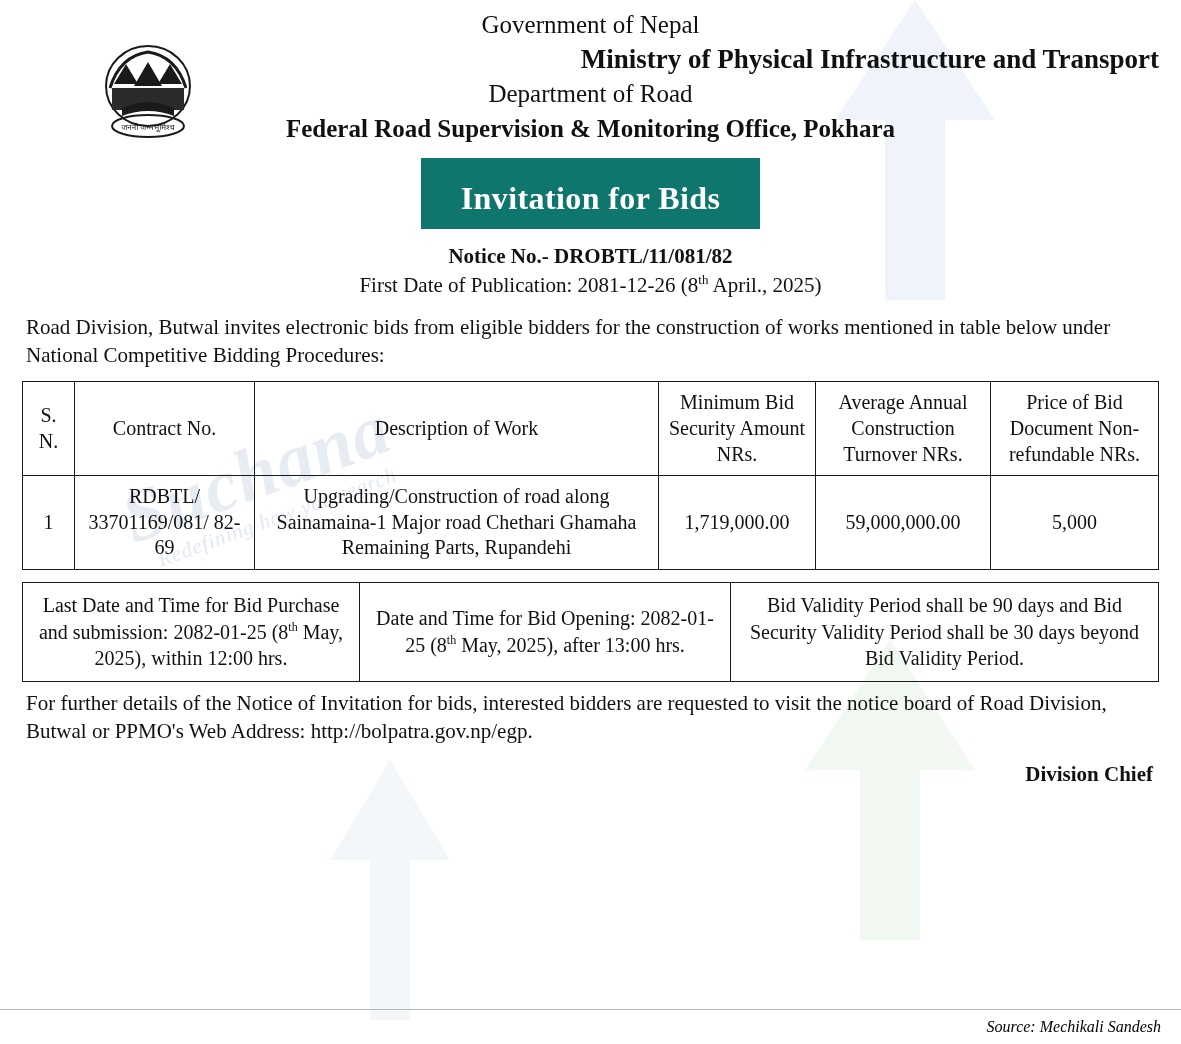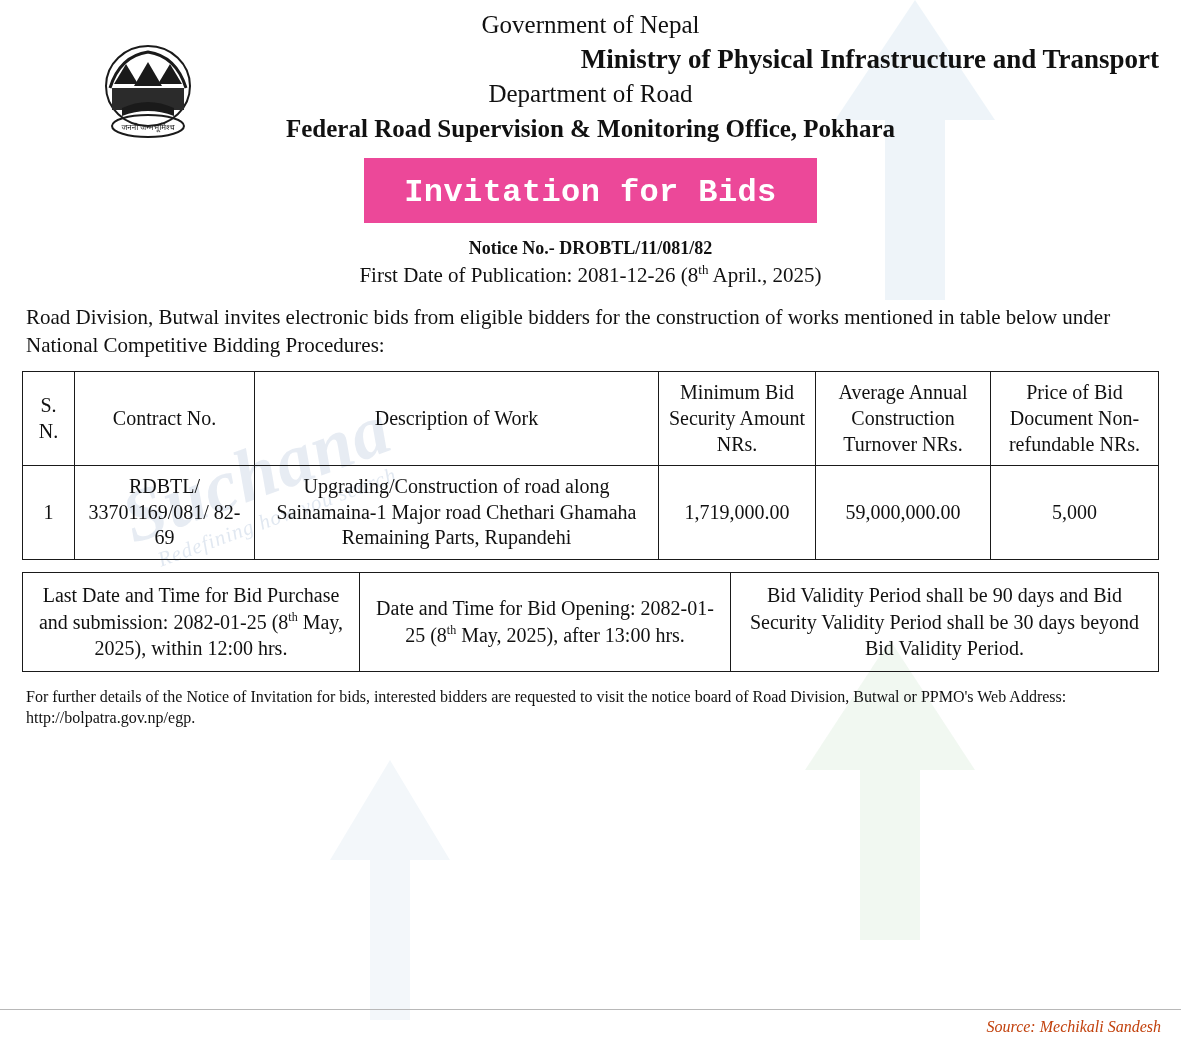--- a/index.html
+++ b/index.html
@@ -96,32 +96,31 @@
     margin-top: 14px;
     letter-spacing: 0.3px;
   }
 
   .ifb-wrap {
     display: flex;
     justify-content: center;
     margin-top: 14px;
   }
   .ifb {
-    background: #ec4899;
+    background: #0f766e;
     color: #ffffff;
     font-size: 32px;
     font-weight: bold;
-    padding: 16px 40px 12px 40px;
+    padding: 22px 40px 12px 40px;
     letter-spacing: 0.4px;
-    font-family: Liberation Mono, monospace;
   }
 
   .notice-no {
     text-align: center;
-    font-size: 18px;
+    font-size: 21px;
     font-weight: bold;
     margin-top: 15px;
   }
   .pub-date {
     text-align: center;
     font-size: 21px;
     font-weight: normal;
     margin-top: 3px;
   }
   .pub-date sup { font-size: 13px; }
@@ -176,43 +175,43 @@
     font-size: 20px;
     line-height: 1.34;
     padding: 9px 10px;
   }
   table.dates td sup { font-size: 12px; }
   col.d1 { width: 337px; }
   col.d2 { width: 371px; }
   col.d3 { width: 428px; }
 
   .footnote {
-    font-size: 16px;
+    font-size: 21px;
     line-height: 1.32;
-    margin-top: 14px;
+    margin-top: 8px;
     padding: 0 4px;
     position: relative;
     z-index: 2;
   }
   .signature {
     text-align: right;
     font-size: 21px;
     font-weight: bold;
     margin-top: 16px;
     padding-right: 6px;
     position: relative;
     z-index: 2;
   }
   .source {
     position: absolute;
     right: 20px;
     bottom: 8px;
     font-size: 16px;
     font-style: italic;
-    color: #c2410c;
+    color: #000000;
     margin-top: 33px;
   }
   .source-rule {
     position: absolute;
     left: 0;
     right: 0;
     bottom: 34px;
     height: 1px;
     background: #b8b8b8;
   }
@@ -320,16 +319,17 @@
         <td>
           <span>Date and Time for Bid Opening:</span>
           <span>2082-01-25 (8</span><sup>th</sup><span> May, 2025), after 13:00 hrs.</span>
         </td>
         <td>Bid Validity Period shall be 90 days and Bid Security Validity Period shall be 30 days beyond Bid Validity Period.</td>
       </tr>
     </tbody>
   </table>
 
   <div class="footnote">For further details of the Notice of Invitation for bids, interested bidders are requested to visit the notice board of Road Division, Butwal or PPMO's Web Address: http://bolpatra.gov.np/egp.</div>
+  <div class="signature">Division Chief</div>
 
   <div class="source-rule"></div>
   <div class="source">Source: Mechikali Sandesh</div>
 </div>
 
 </body></html>

